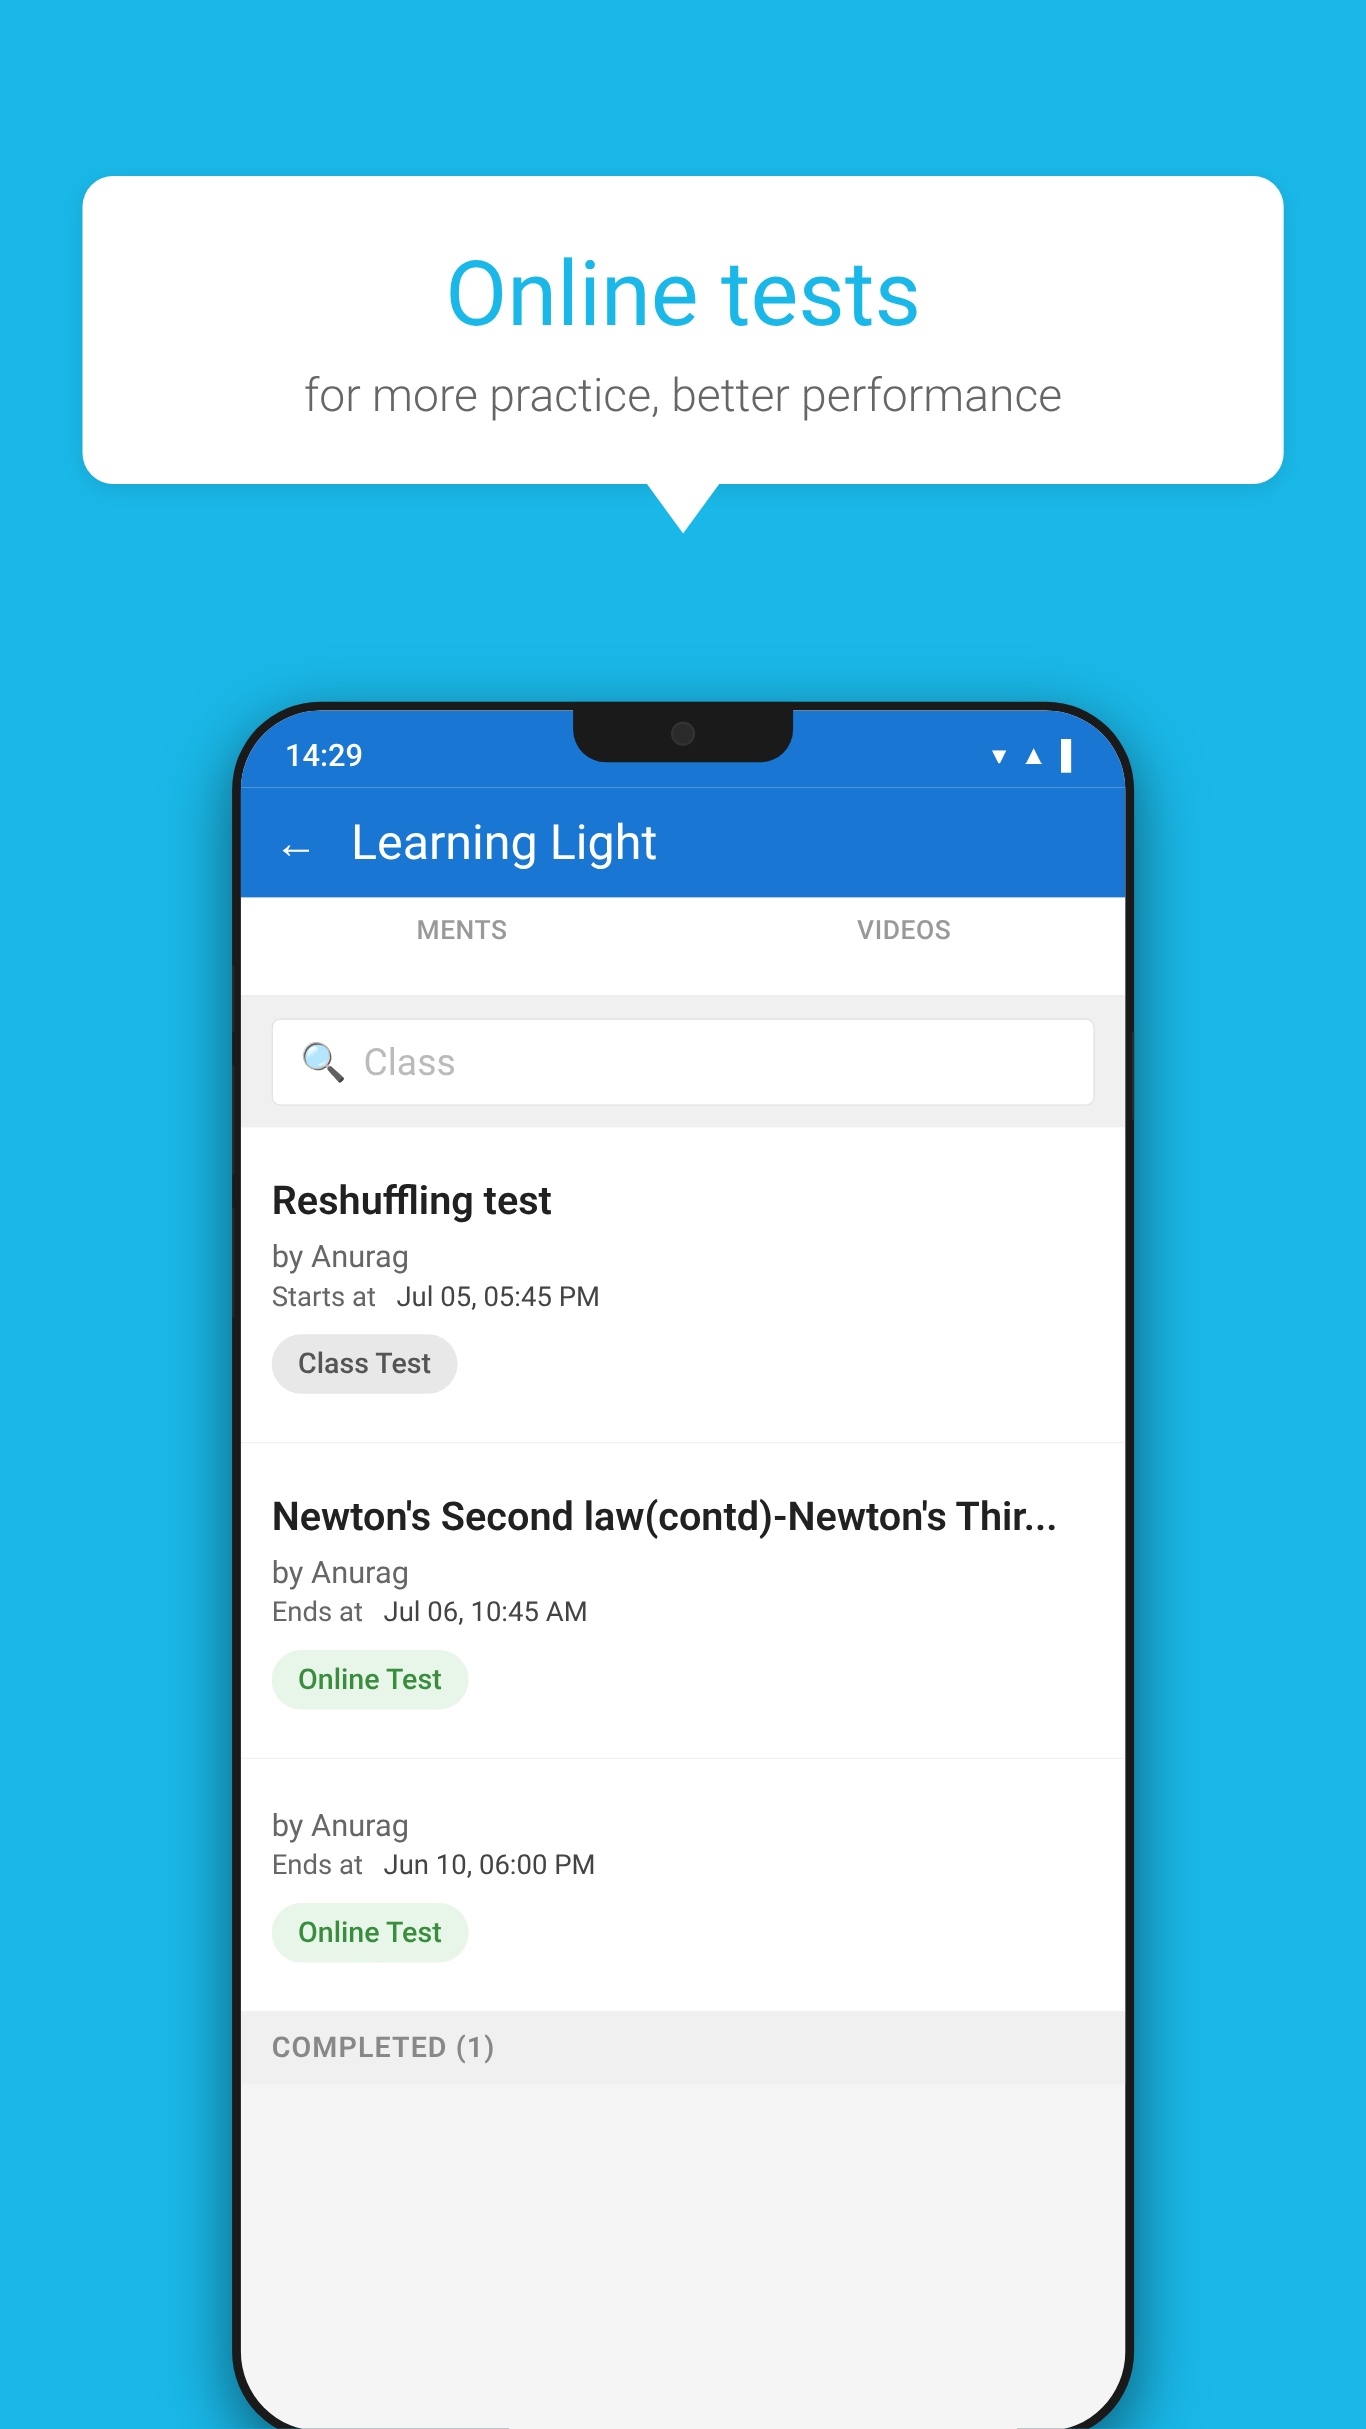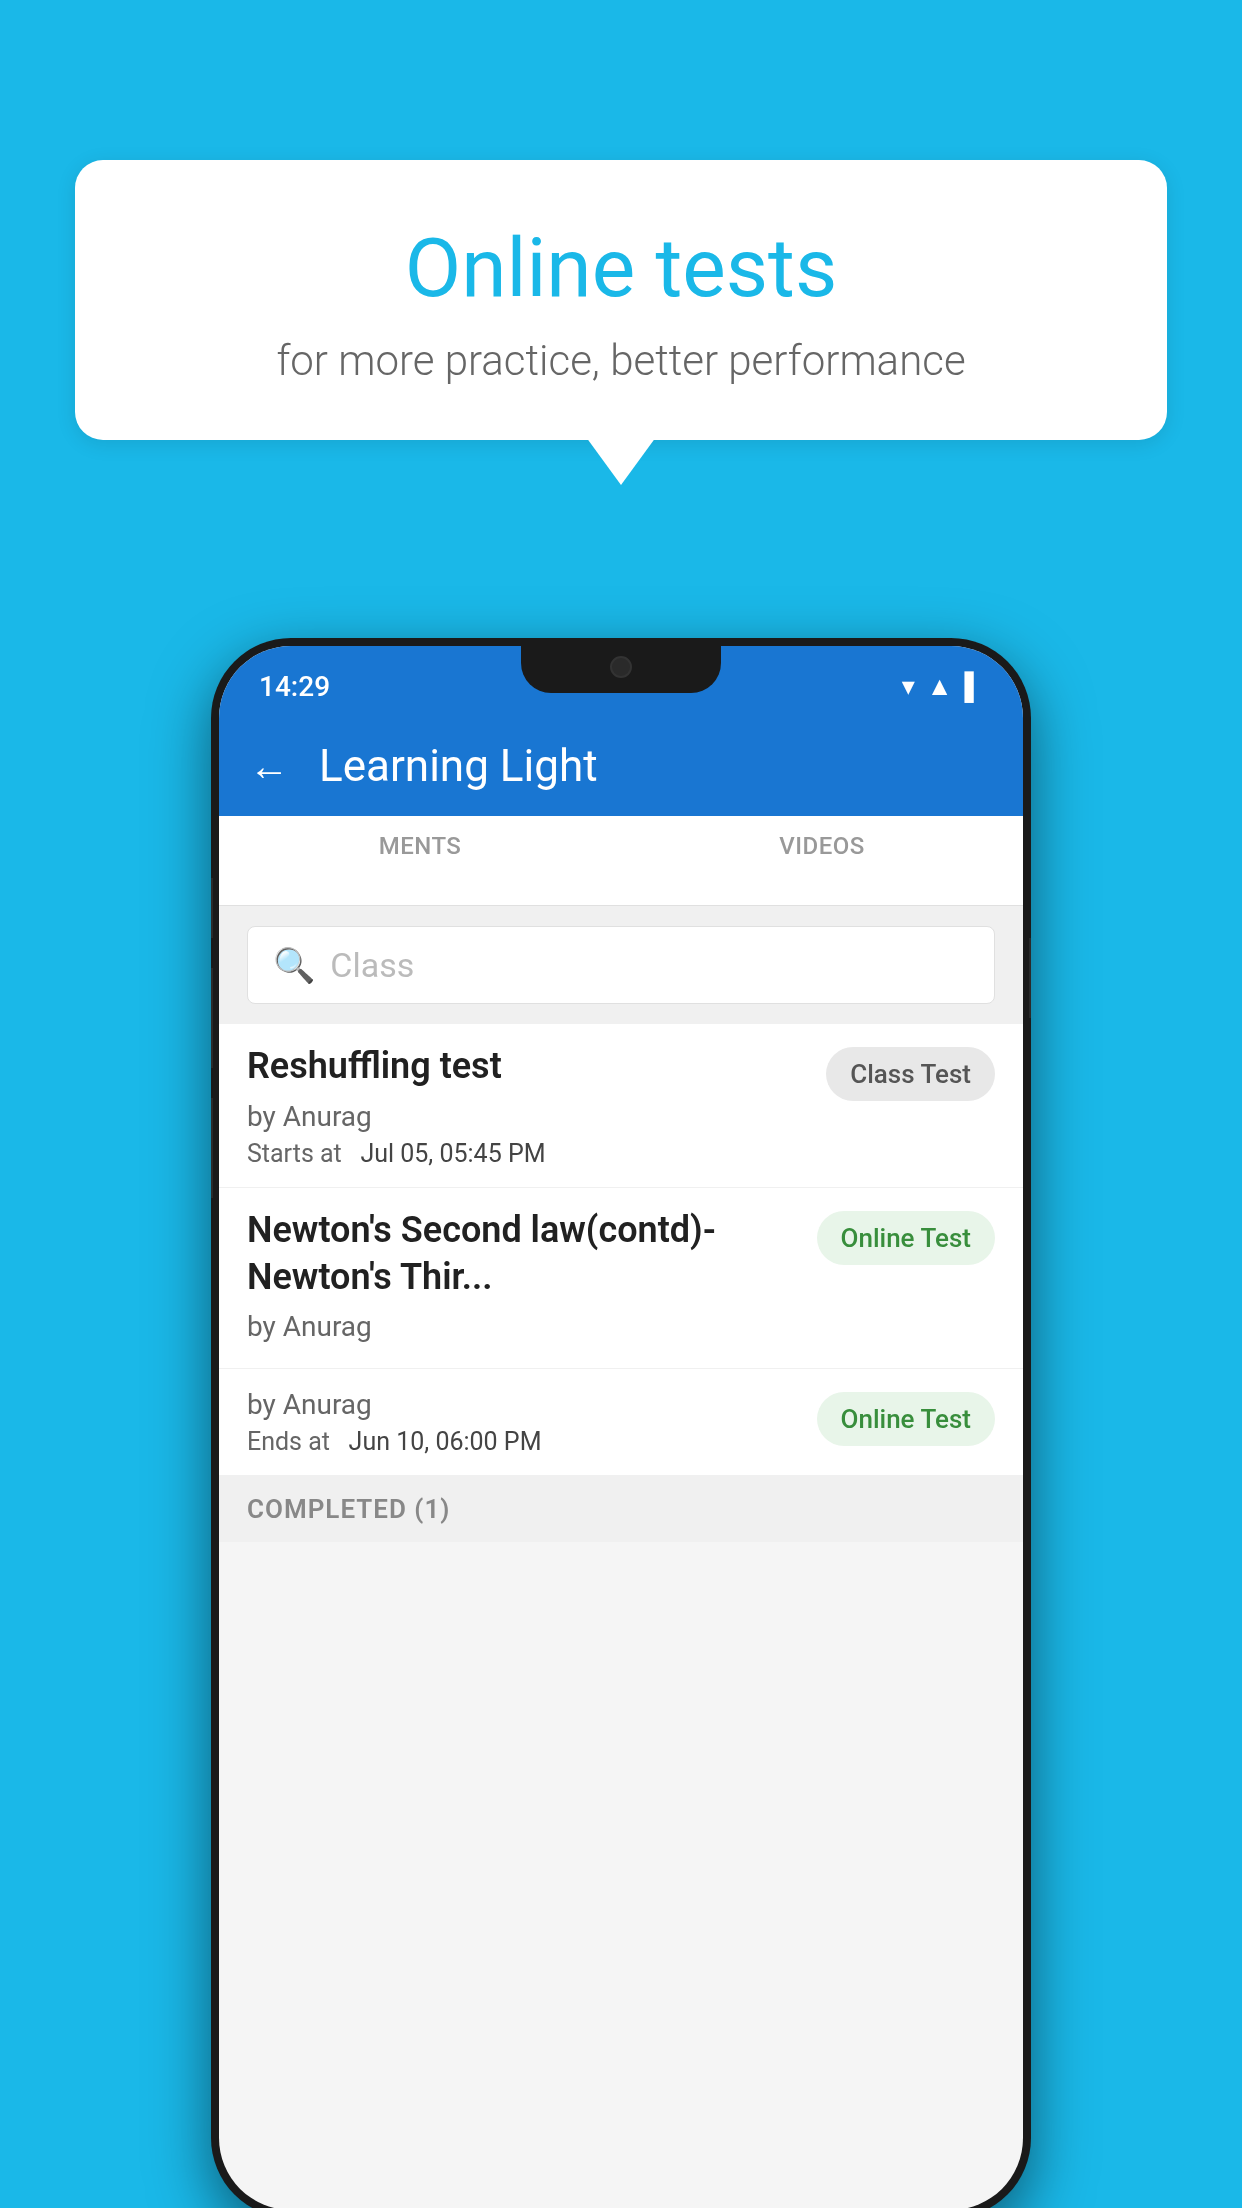--- a/index.html
+++ b/index.html
@@ -220,26 +220,27 @@
       font-weight: 600;
       letter-spacing: 1px;
     }
 
     
     .test-list {
       background: white;
     }
 
     .test-item {
-      padding: 19px 28px;
+      padding: 44px 28px;
       border-bottom: 1px solid #f0f0f0;
       display: flex;
       align-items: flex-start;
       justify-content: space-between;
       gap: 15px;
+      flex-direction: column;
     }
 
     .test-item-content {
       flex: 1;
     }
 
     .test-item-title {
       font-size: 36px;
       font-weight: 600;
       color: #212121;
@@ -401,20 +402,25 @@
             <span class="date-value">Jul 05, 05:45 PM</span>
           </div>
         </div>
         <span class="test-badge badge-class">Class Test</span>
       </div>
 
       <div class="test-item">
         <div class="test-item-content">
           <div class="test-item-title">Newton's Second law(contd)-Newton's Thir...</div>
           <div class="test-item-author">by Anurag</div>
+          <div class="test-item-date">
+            <span class="date-label">Ends at</span>
+            &nbsp;
+            <span class="date-value">Jul 06, 10:45 AM</span>
+          </div>
         </div>
         <span class="test-badge badge-online">Online Test</span>
       </div>
 
       <div class="test-item">
         <div class="test-item-content">
           <div class="test-item-author">by Anurag</div>
           <div class="test-item-date">
             <span class="date-label">Ends at</span>
             &nbsp;

